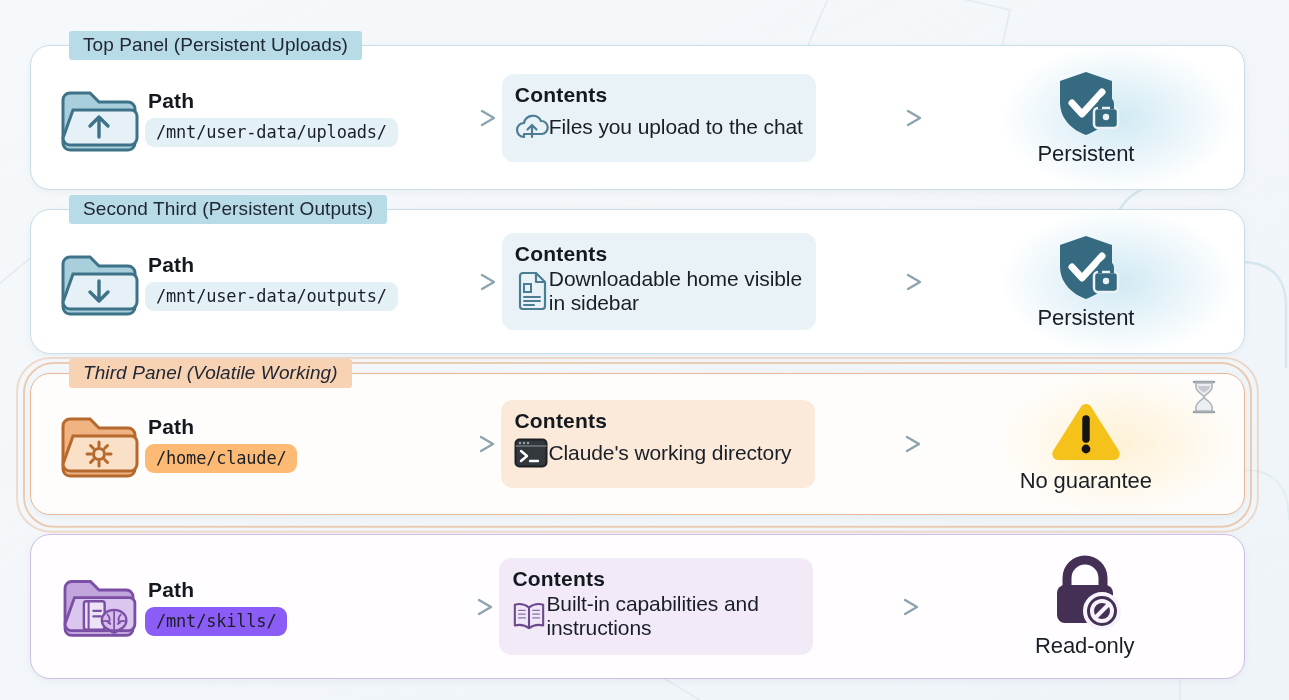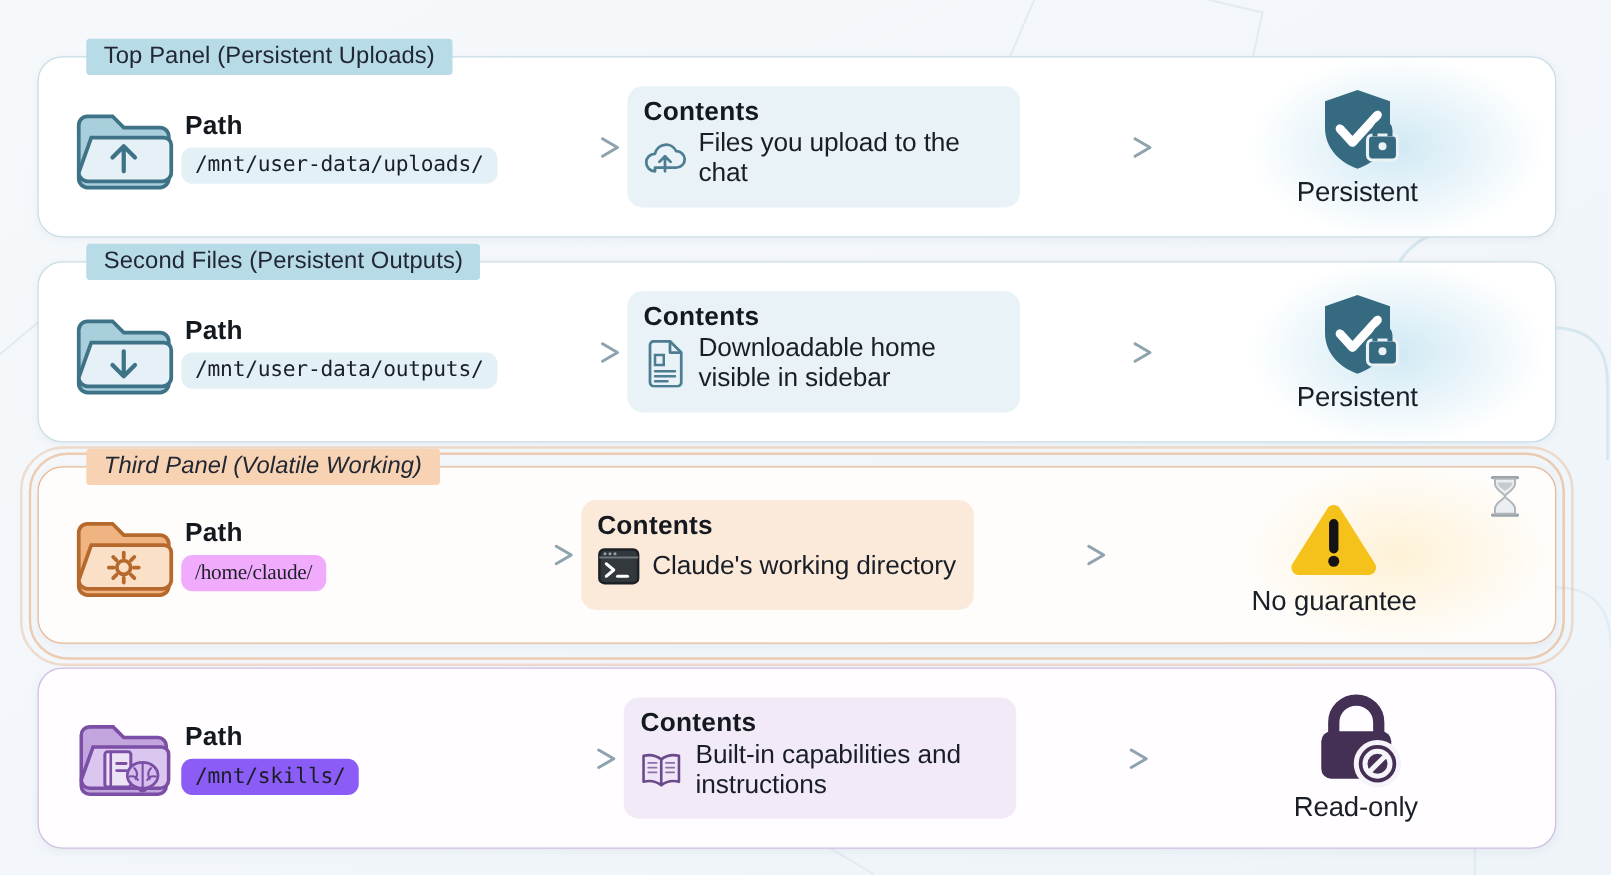--- a/index.html
+++ b/index.html
@@ -80,21 +80,21 @@
   .contents-box {
     flex: 0 0 auto;
     width: 314px;
     border-radius: 12px;
     padding: 9px 12px 16px 13px;
   }
   .contents-title {
     font-size: 21px; font-weight: bold; color: #14181f;
     margin-bottom: 1px; letter-spacing: .2px;
   }
-  .contents-row { display: flex; align-items: center; gap: 10px; }
+  .contents-row { display: flex; align-items: center; }
   .contents-ico { width: 34px; height: 38px; flex: 0 0 auto; }
   .contents-text {
     font-size: 21px; color: #1a1f27; line-height: 1.12;
     letter-spacing: -.1px;
   }
 
   
   .status {
     flex: 1 1 auto;
     display: flex; flex-direction: column;
@@ -114,21 +114,21 @@
   }
 
   
   .theme-blue .legend { background: #b8dbe8; }
   .theme-blue .path-value { background: #e3f0f5; }
   .theme-blue .contents-box { background: #e9f2f7; }
 
   
   .theme-orange { border-color: #e8b793; background: #fffdfb; }
   .theme-orange .legend { background: #f7d3b4; font-style: italic; }
-  .theme-orange .path-value { background: #f0abfc; font-family: Liberation Serif, serif; }
+  .theme-orange .path-value { background: #fdba74; }
   .theme-orange .contents-box { background: #fbe9da; }
 
   
   .theme-purple { border-color: #cfbde2; background: #fffdff; }
   .theme-purple .legend { background: #d9c5ea; }
   .theme-purple .path-value { background: #8b5cf6; }
   .theme-purple .contents-box { background: #f3eaf8; }
 
   
   .glow-blue {
@@ -231,21 +231,21 @@
           <path d="M50 41 v-5 a6 6 0 0 1 12 0 v5" stroke="#356a80" stroke-width="4" fill="none"></path>
           <circle cx="56" cy="49" r="3.2" fill="#eaf2f6"></circle>
         </svg>
         <div class="status-text">Persistent</div>
       </div>
     </div>
   </div>
 
   <div class="panel theme-blue" style="left:30px; top:209px; width:1215px; height:145px;">
     <div class="glow-blue"></div>
-    <div class="legend">Second Files (Persistent Outputs)</div>
+    <div class="legend">Second Third (Persistent Outputs)</div>
     <div class="panel-inner">
       <div class="left-group">
         <svg class="folder-icon" viewBox="0 0 84 68">
           <path d="M6 16 a7 7 0 0 1 7-7 h20 l9 9 h29 a7 7 0 0 1 7 7 v34 a7 7 0 0 1-7 7 H13 a7 7 0 0 1-7-7 Z" fill="#a9cfdd" stroke="#3e7387" stroke-width="3"></path>
           <path d="M16 26 h58 a6 6 0 0 1 6 6 v22 a7 7 0 0 1-7 7 H13 a7 7 0 0 1-7-7 Z" fill="#e5f1f6" stroke="#3e7387" stroke-width="3"></path>
           <path d="M42 33 V53 M42 53 l-9-9 M42 53 l9-9" stroke="#3e7387" stroke-width="3.4" fill="none" stroke-linecap="round" stroke-linejoin="round"></path>
         </svg>
         <div class="path-block">
           <div class="path-label">Path</div>
           <div class="path-value">/mnt/user-data/outputs/</div>

